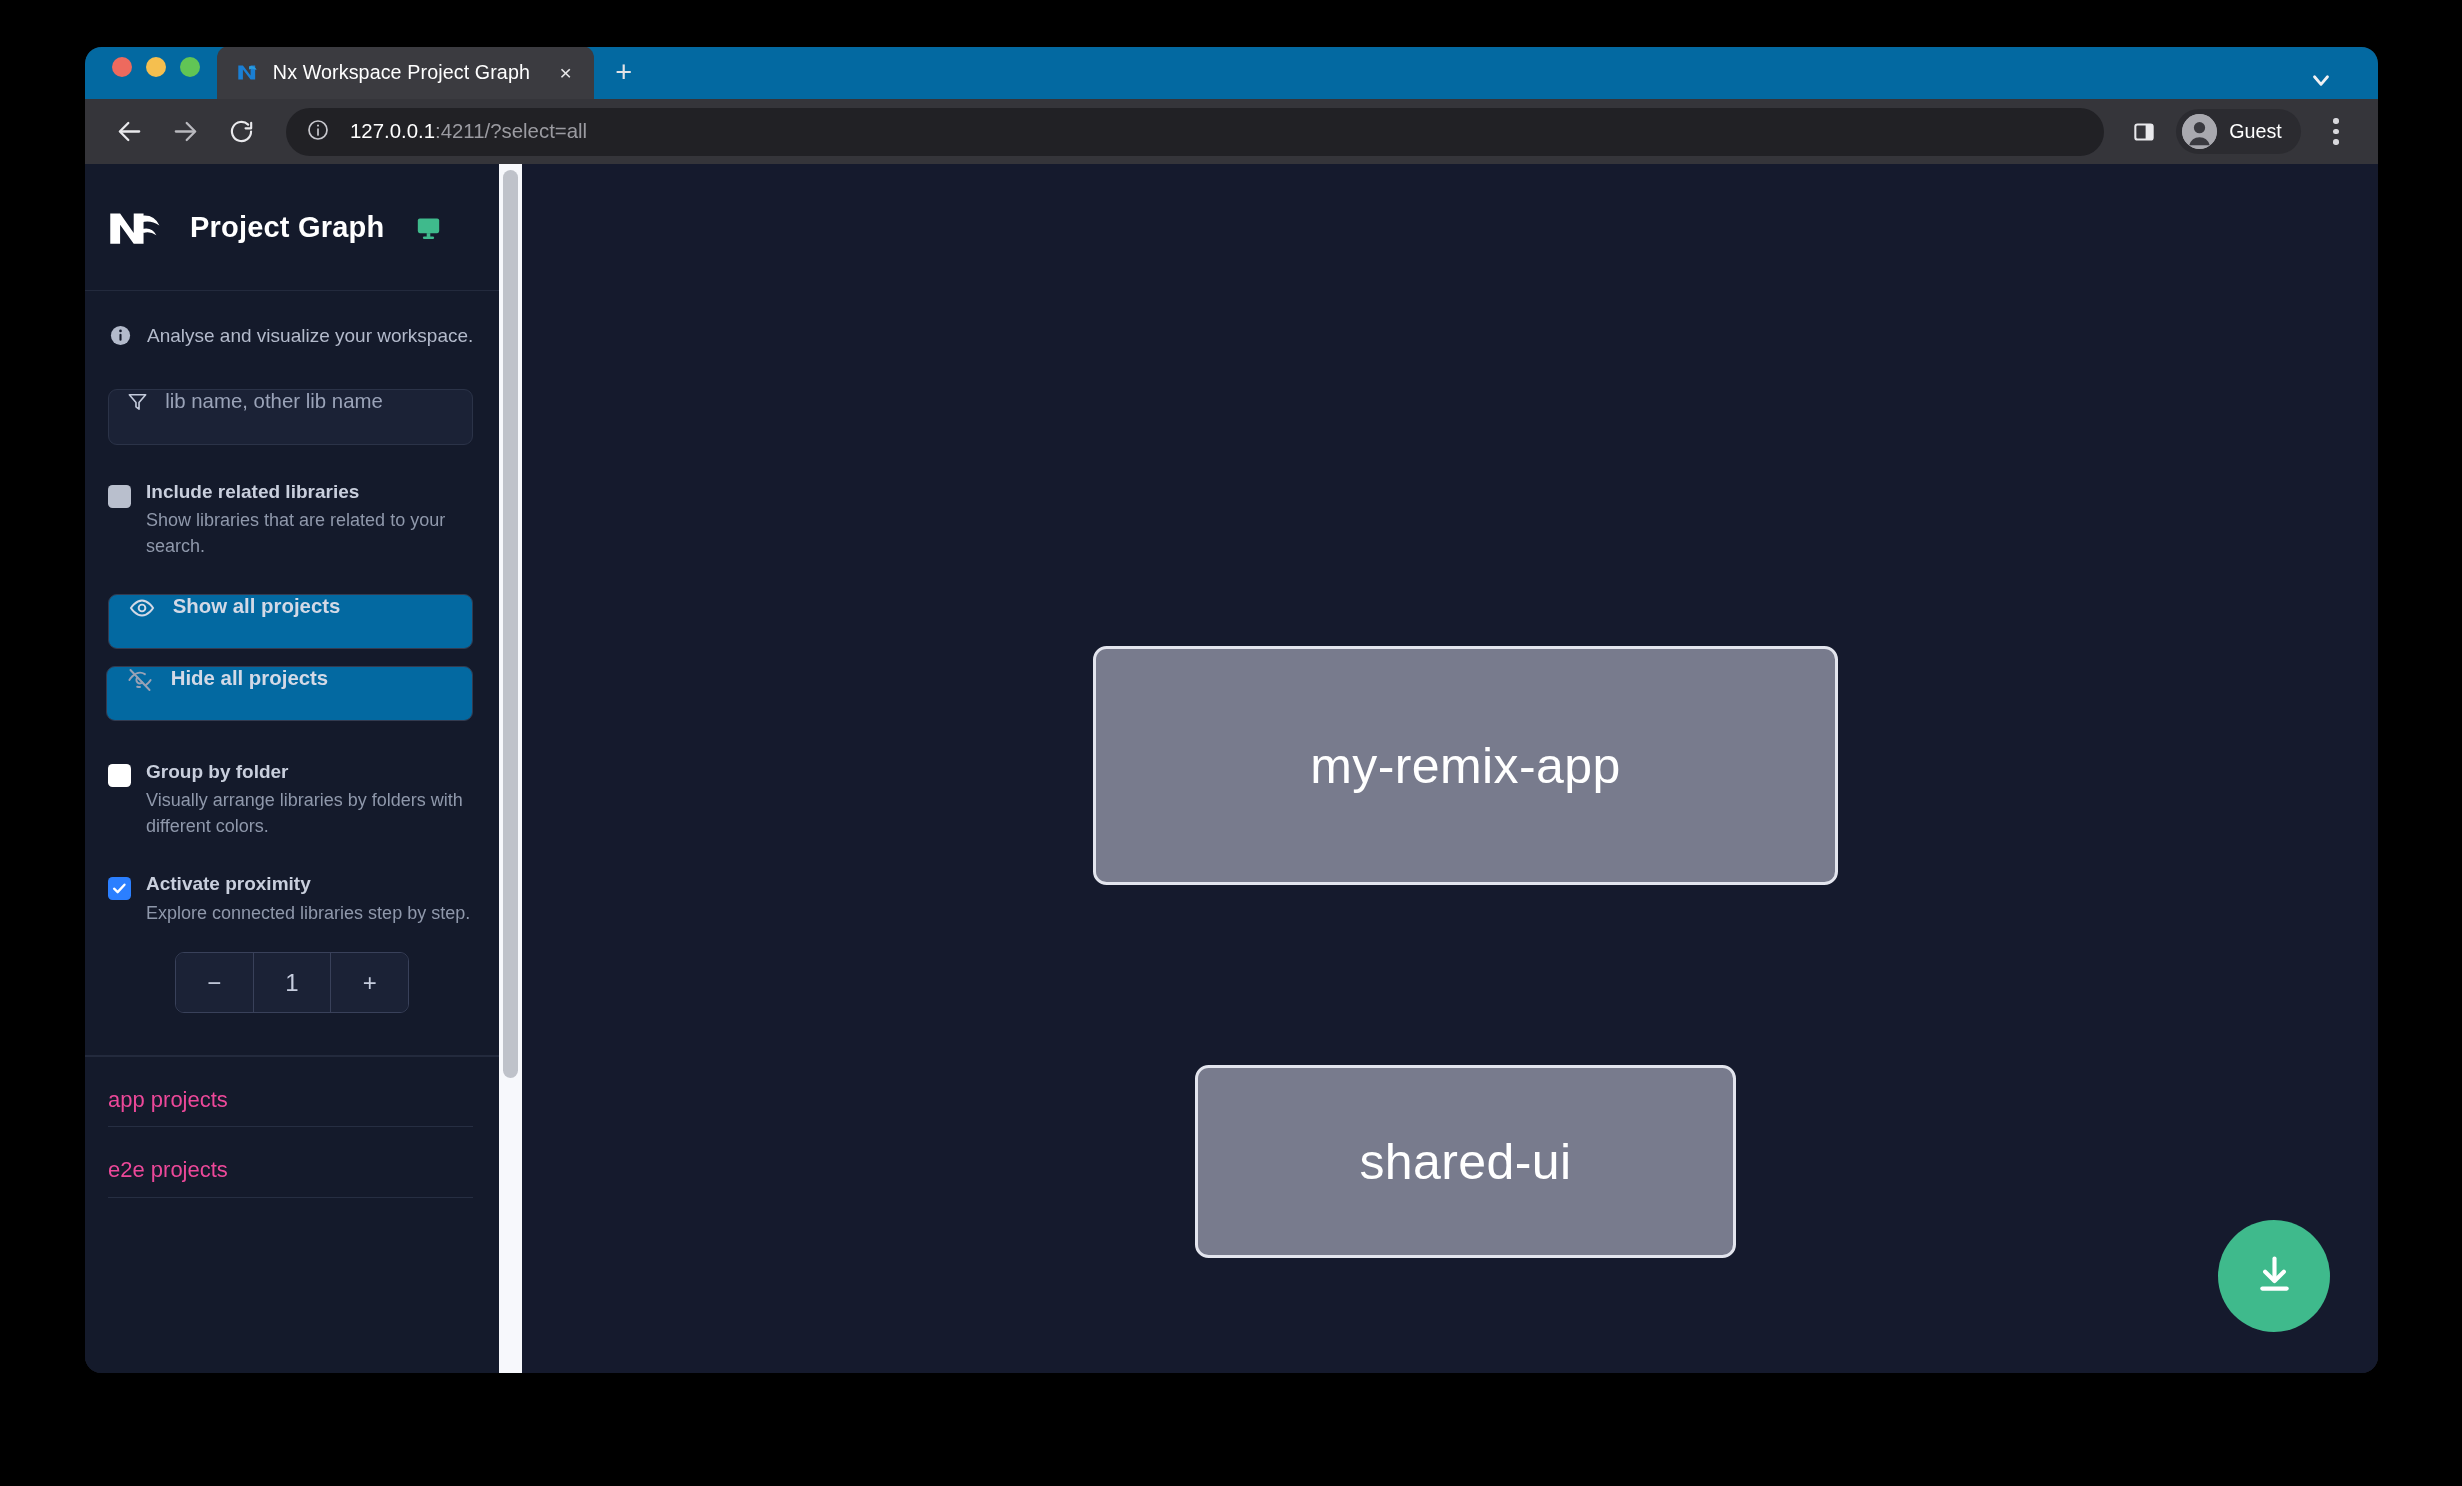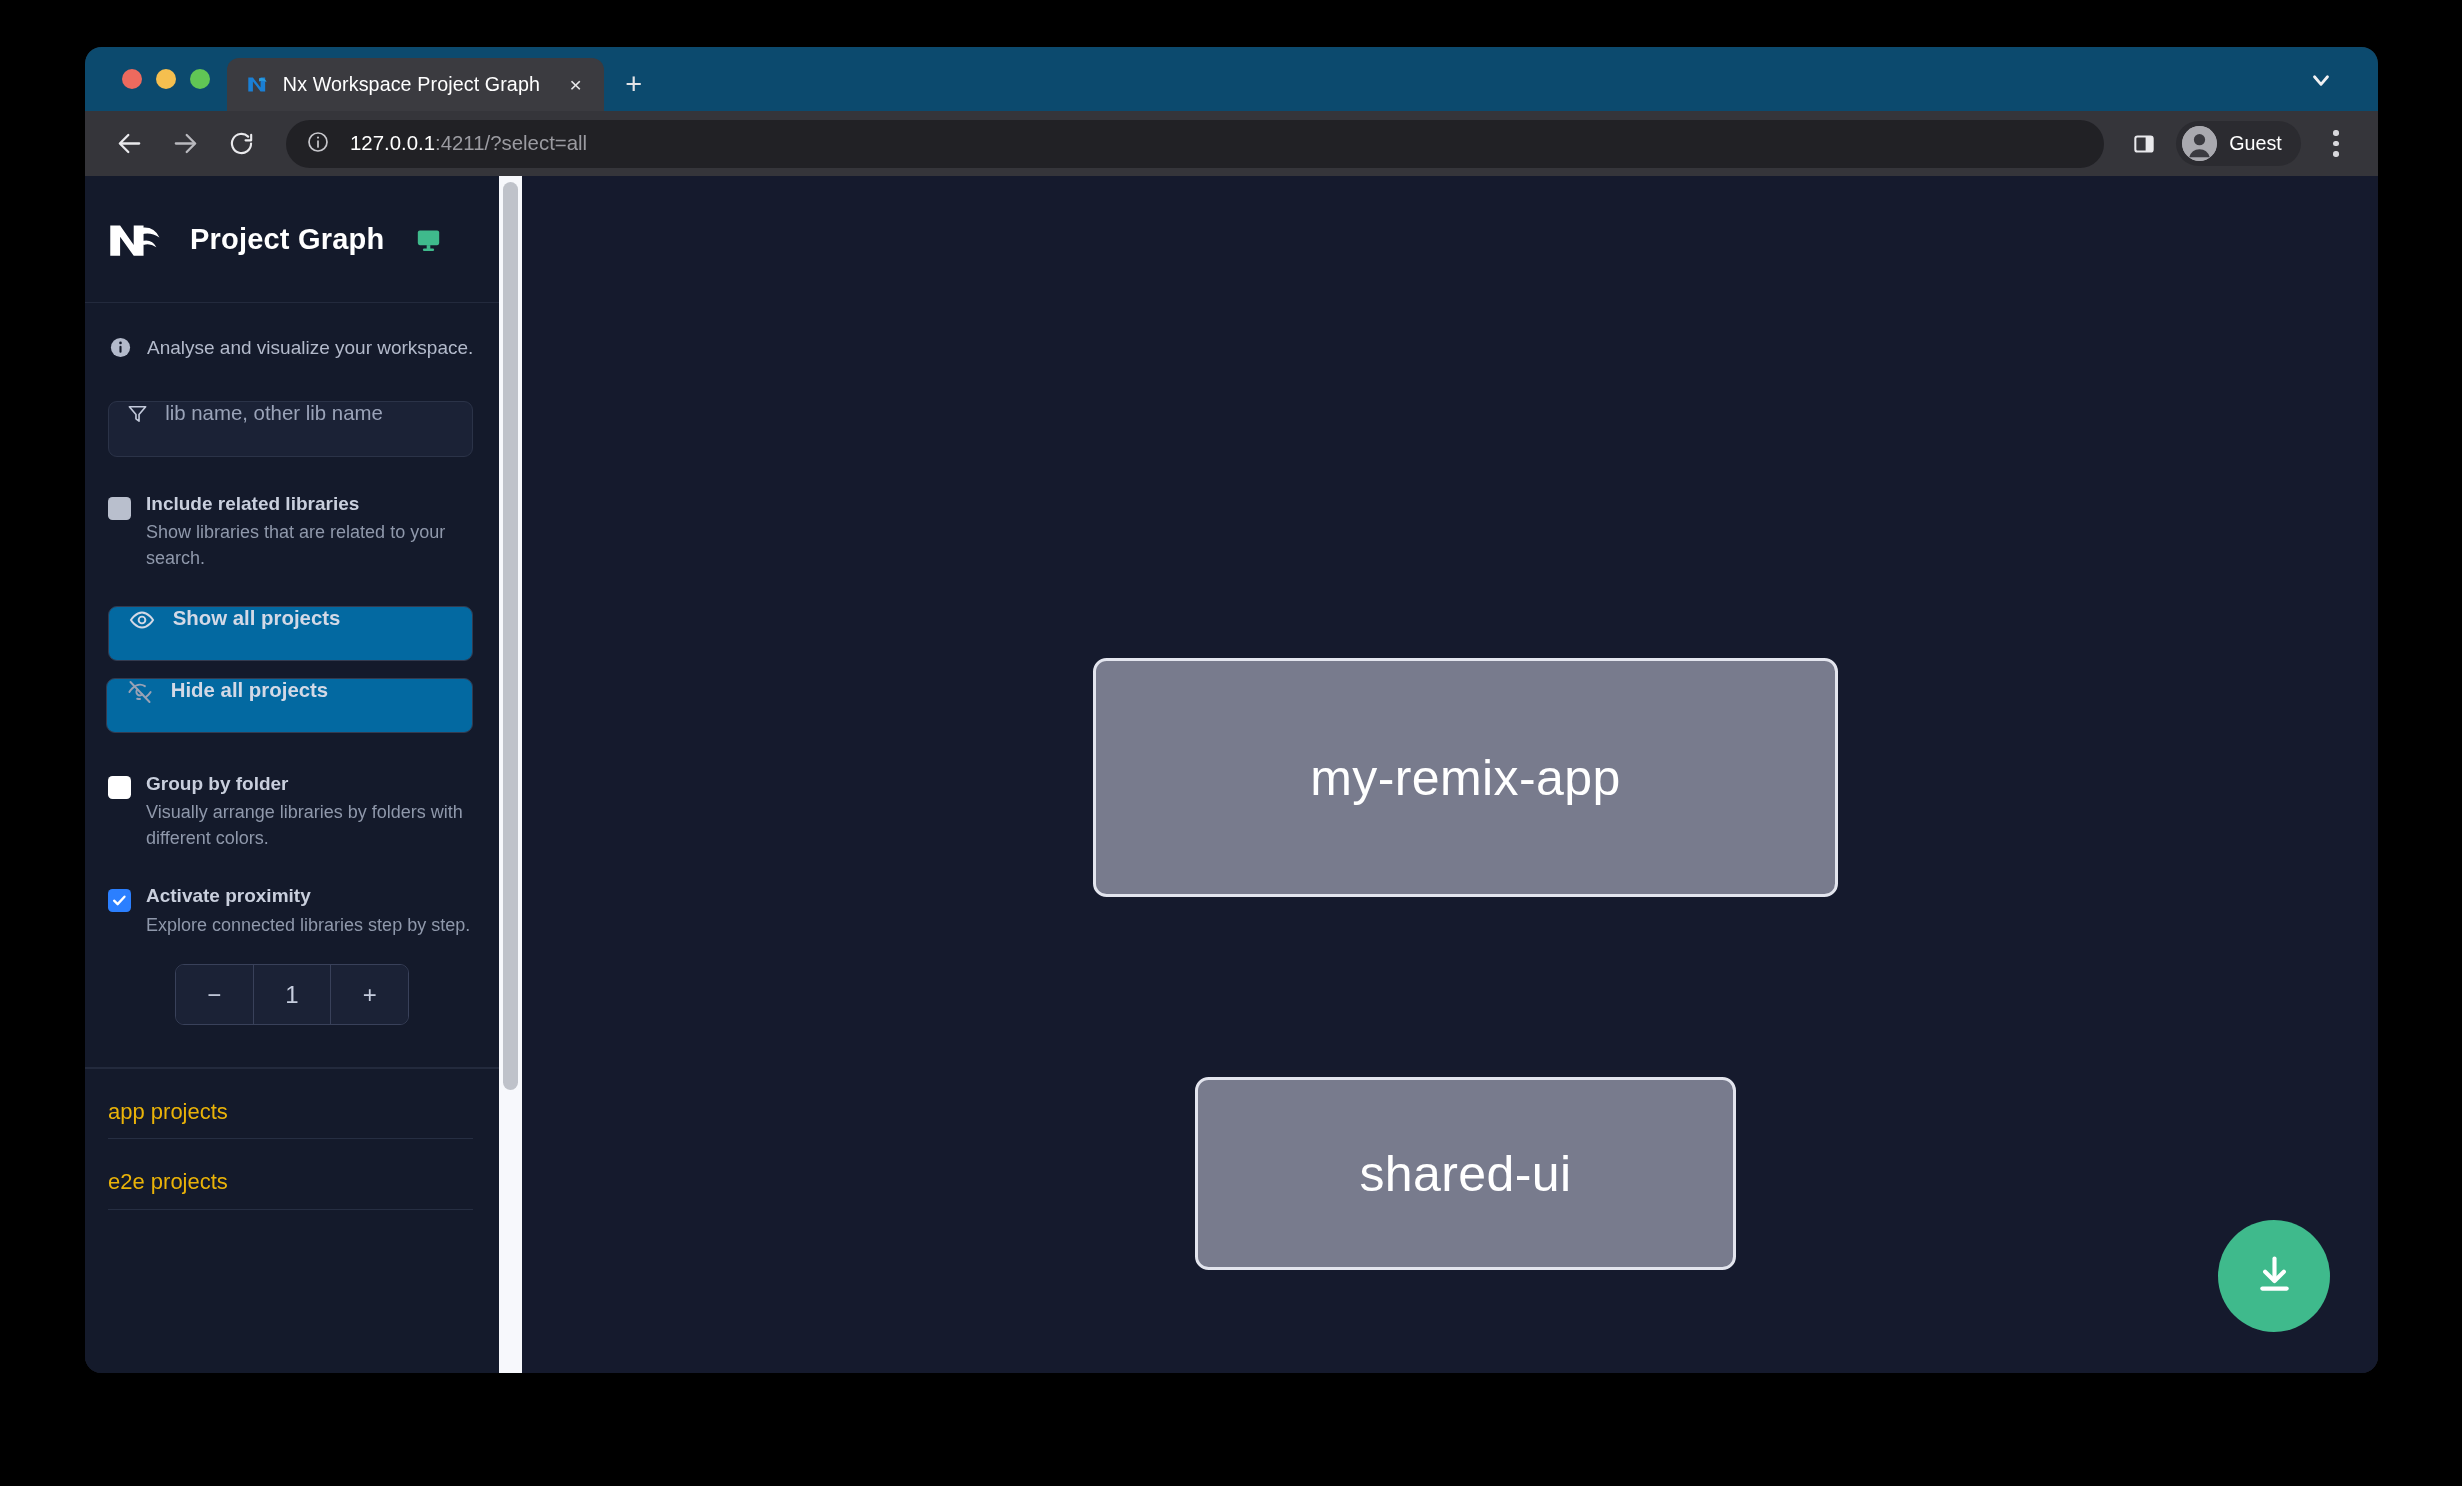--- a/index.html
+++ b/index.html
@@ -17,25 +17,25 @@
     width: 2293px; height: 1326px;
     background: #26262b;
     border-radius: 16.6px;
     overflow: hidden;
     display: flex;
     flex-direction: column;
   }
 
   
   #tab-strip {
-    height: 64px;
-    background: #0c4a6e;
+    height: 52px;
+    background: #0369a1;
     display: flex;
     align-items: flex-end;
-    padding-left: 23px;
+    padding-left: 13px;
     position: relative;
     flex: 0 0 auto;
   }
   #traffic-lights {
     display: flex; align-items: center; gap: 13.6px;
     height: 64px; padding: 0 16.6px 0 13.6px;
   }
   .traffic-dot { width: 20.4px; height: 20.4px; border-radius: 50%; }
   .tl-red { background: #ed6a5e; }
   .tl-yellow { background: #f5bf4f; }
@@ -254,21 +254,21 @@
     height: 1.5px; background: #232a3d;
     flex: 0 0 auto;
   }
 
   .proj-section {
     margin: 0 26px 0 23px;
     padding: 30px 0 13.6px 0;
     border-bottom: 1.5px solid #262e42;
     flex: 0 0 auto;
   }
-  .proj-title { color: #eab308; font-size: 22px; }
+  .proj-title { color: #ec4899; font-size: 22px; }
 
   
   #sidebar-scrollbar {
     width: 23px;
     background: #f7f8fc;
     flex: 0 0 auto;
     position: relative;
   }
   #sidebar-scroll-thumb {
     position: absolute;

